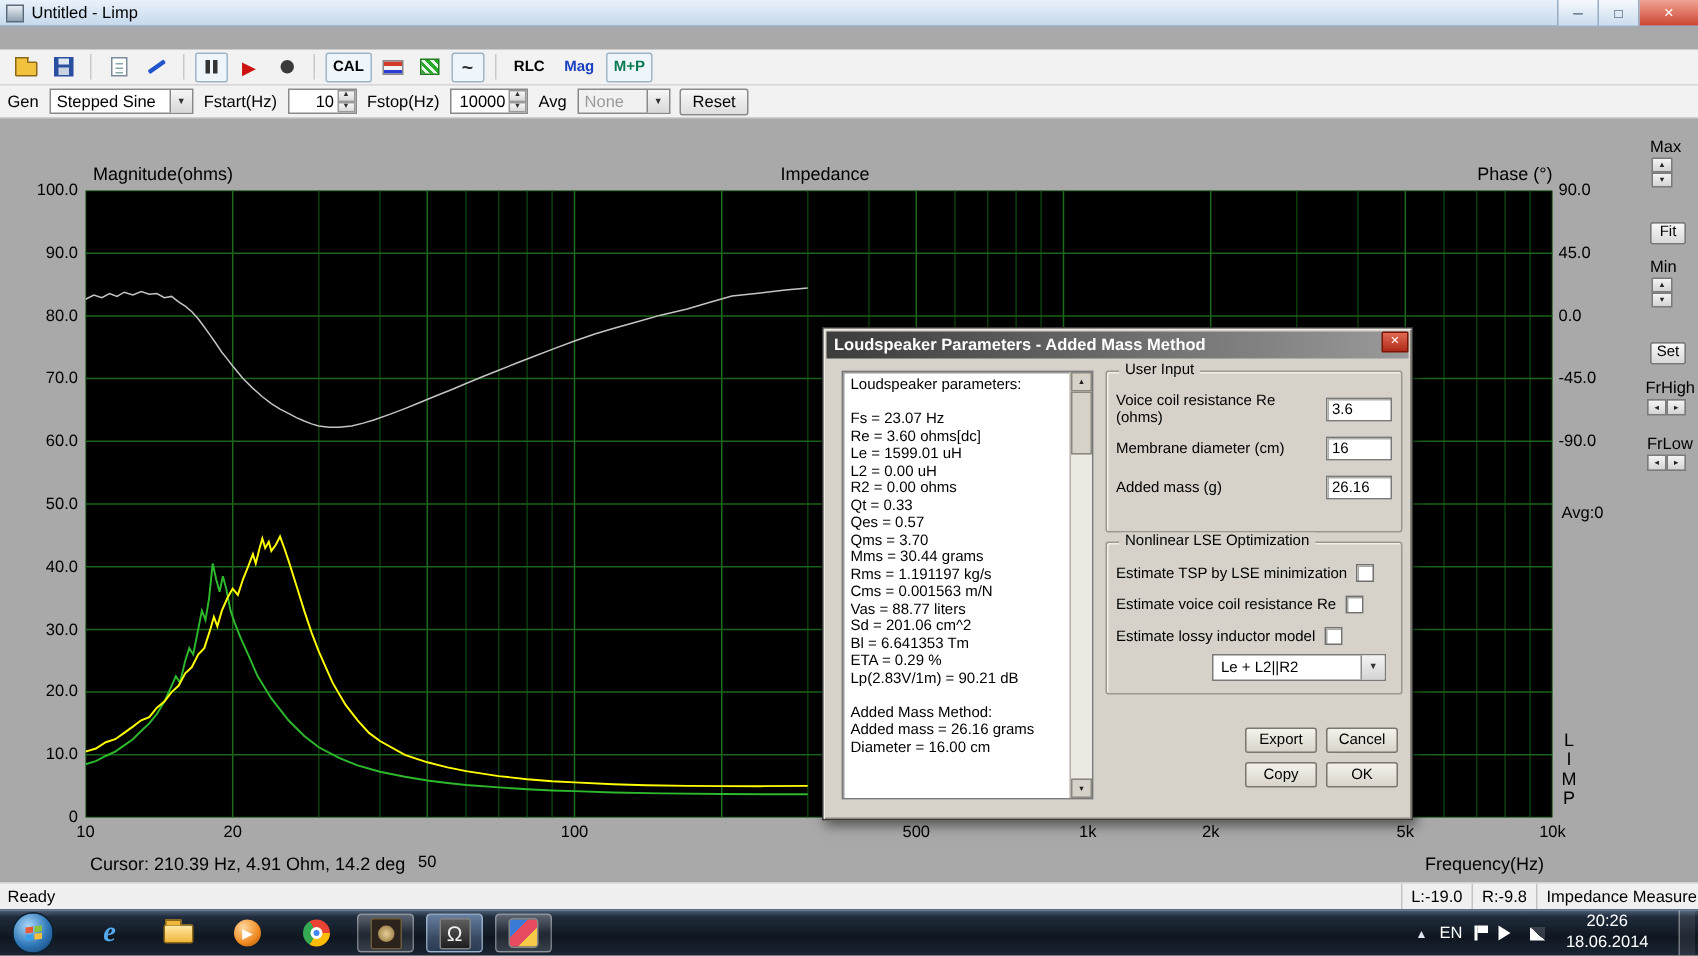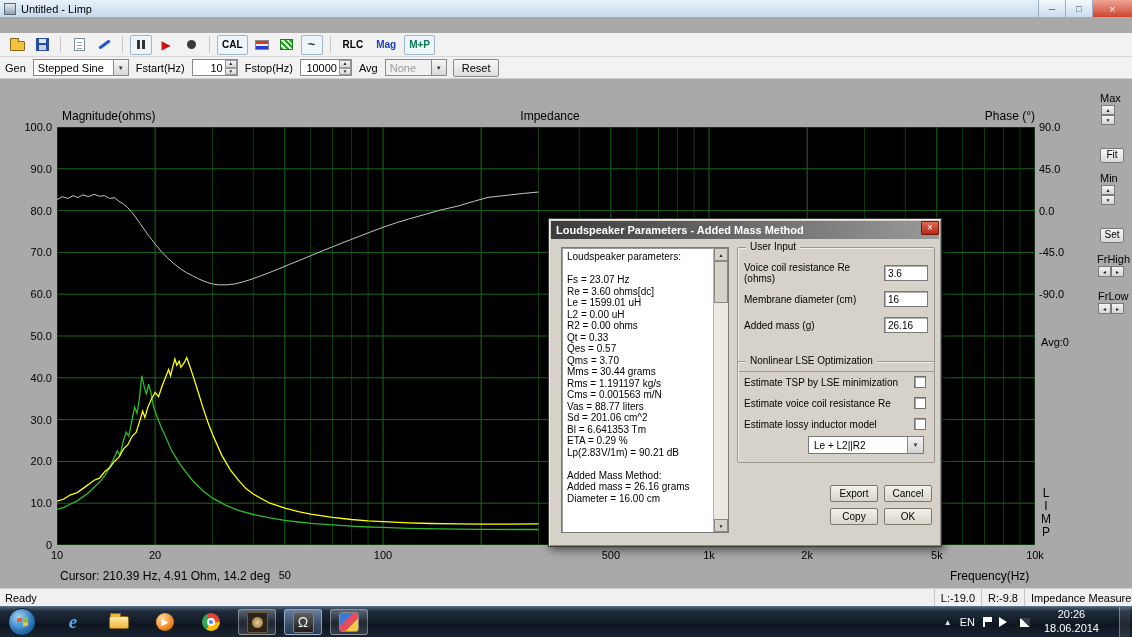--- a/index.html
+++ b/index.html
@@ -106,29 +106,29 @@
   #param-list { position:absolute; left:0; top:0; right:15px; bottom:0; padding:3px 0 0 5px;
     font-size:10px; line-height:11.5px; overflow:hidden; white-space:nowrap; }
   .vscroll { position:absolute; right:0; top:0; bottom:0; width:15px; background:#ece9e2; border-left:1px solid #b8b4aa; }
   .sbtn { position:absolute; left:0; right:0; height:13px; background:#d6d2ca; border:1px solid #8a887e;
     font-size:5px; display:flex; align-items:center; justify-content:center; color:#222; }
   .sbtn.up { top:0; } .sbtn.down { bottom:0; }
   .sthumb { position:absolute; left:0; right:0; top:13px; height:42px; background:#d6d2ca; border:1px solid #8a887e; }
 
   .group { position:absolute; border:1px solid #9a978c; border-radius:2px; box-shadow:inset 1px 1px 0 #f2efe8; }
   .group .legend { position:absolute; top:-7px; left:8px; background:#d6d2ca; padding:0 4px; font-size:10px; }
-  .group.user-input { left:186px; top:8px; width:198px; height:125px; }
+  .group.user-input { left:186px; top:8px; width:198px; height:108px; }
   .group.lse { left:186px; top:122px; width:198px; height:102px; }
 
   .ui-row { position:absolute; left:6px; right:6px; height:18px; display:flex; align-items:center; justify-content:space-between; }
   .ui-label { font-size:10px; }
   .ui-input { width:44px; height:16px; border:1px solid #7a7a7a; background:#fff; font-size:10px;
     font-family:"Liberation Sans",sans-serif; padding:0 3px; box-shadow:inset 1px 1px 0 #b0b0a8; }
 
-  .lse-row { position:absolute; left:6px; right:8px; height:16px; display:flex; align-items:center; justify-content:space-between; gap:6px; }
+  .lse-row { position:absolute; left:6px; right:8px; height:16px; display:flex; align-items:center; justify-content:flex-start; gap:6px; }
   .lse-label { font-size:10px; }
   .checkbox { width:12px; height:12px; background:#fff; border:1px solid #707070; box-shadow:inset 1px 1px 0 #a8a8a0; }
   .model-combo { position:absolute; right:10px; bottom:8px; width:116px; height:18px; background:#fff;
     border:1px solid #7a7a7a; display:flex; align-items:center; padding:0 18px 0 5px; font-size:10px; }
   .model-combo .arrowbtn { position:absolute; right:0; top:0; bottom:0; width:16px;
     background:linear-gradient(#f4f4f4,#d4d4d4); border-left:1px solid #8a8a8a;
     display:flex; align-items:center; justify-content:center; font-size:6px; color:#333; }
 
   .dbtn { position:absolute; background:linear-gradient(#f4f2ec,#d8d4ca); border:1px solid #7a786e;
     border-radius:2px; font-size:10px; font-family:"Liberation Sans",sans-serif; text-align:center; }
@@ -374,21 +374,21 @@
       <span class="ptick" style="top: 83.8px;">45.0</span>
       <span class="ptick" style="top: 125.6px;">0.0</span>
       <span class="ptick" style="top: 167.4px;">-45.0</span>
       <span class="ptick" style="top: 209.2px;">-90.0</span>
       <span class="xtick" style="top: 470px; left: 35px;">10</span>
       <span class="xtick" style="top: 470px; left: 133.136px;">20</span>
       <span class="xtick" style="top: 470px; left: 262.864px; margin-top: 20px;">50</span>
       <span class="xtick" style="top: 470px; left: 361px;">100</span>
       <span class="xtick" style="top: 470px; left: 459.136px; margin-top: 40px;">200</span>
       <span class="xtick" style="top: 470px; left: 588.864px;">500</span>
-      <span class="xtick" style="top: 470px; left: 687px;">1k</span>
+      <span class="xtick" style="top: 470px; left: 687px; text-align: right;">1k</span>
       <span class="xtick" style="top: 470px; left: 785.136px;">2k</span>
       <span class="xtick" style="top: 470px; left: 914.864px;">5k</span>
       <span class="xtick" style="top: 470px; left: 1013px;">10k</span>
     </div>
 
   <div class="dialog">
     <div class="dtitle">
       <span>Loudspeaker Parameters - Added Mass Method</span>
     </div>
     <div class="dclose"><span>×</span></div>

